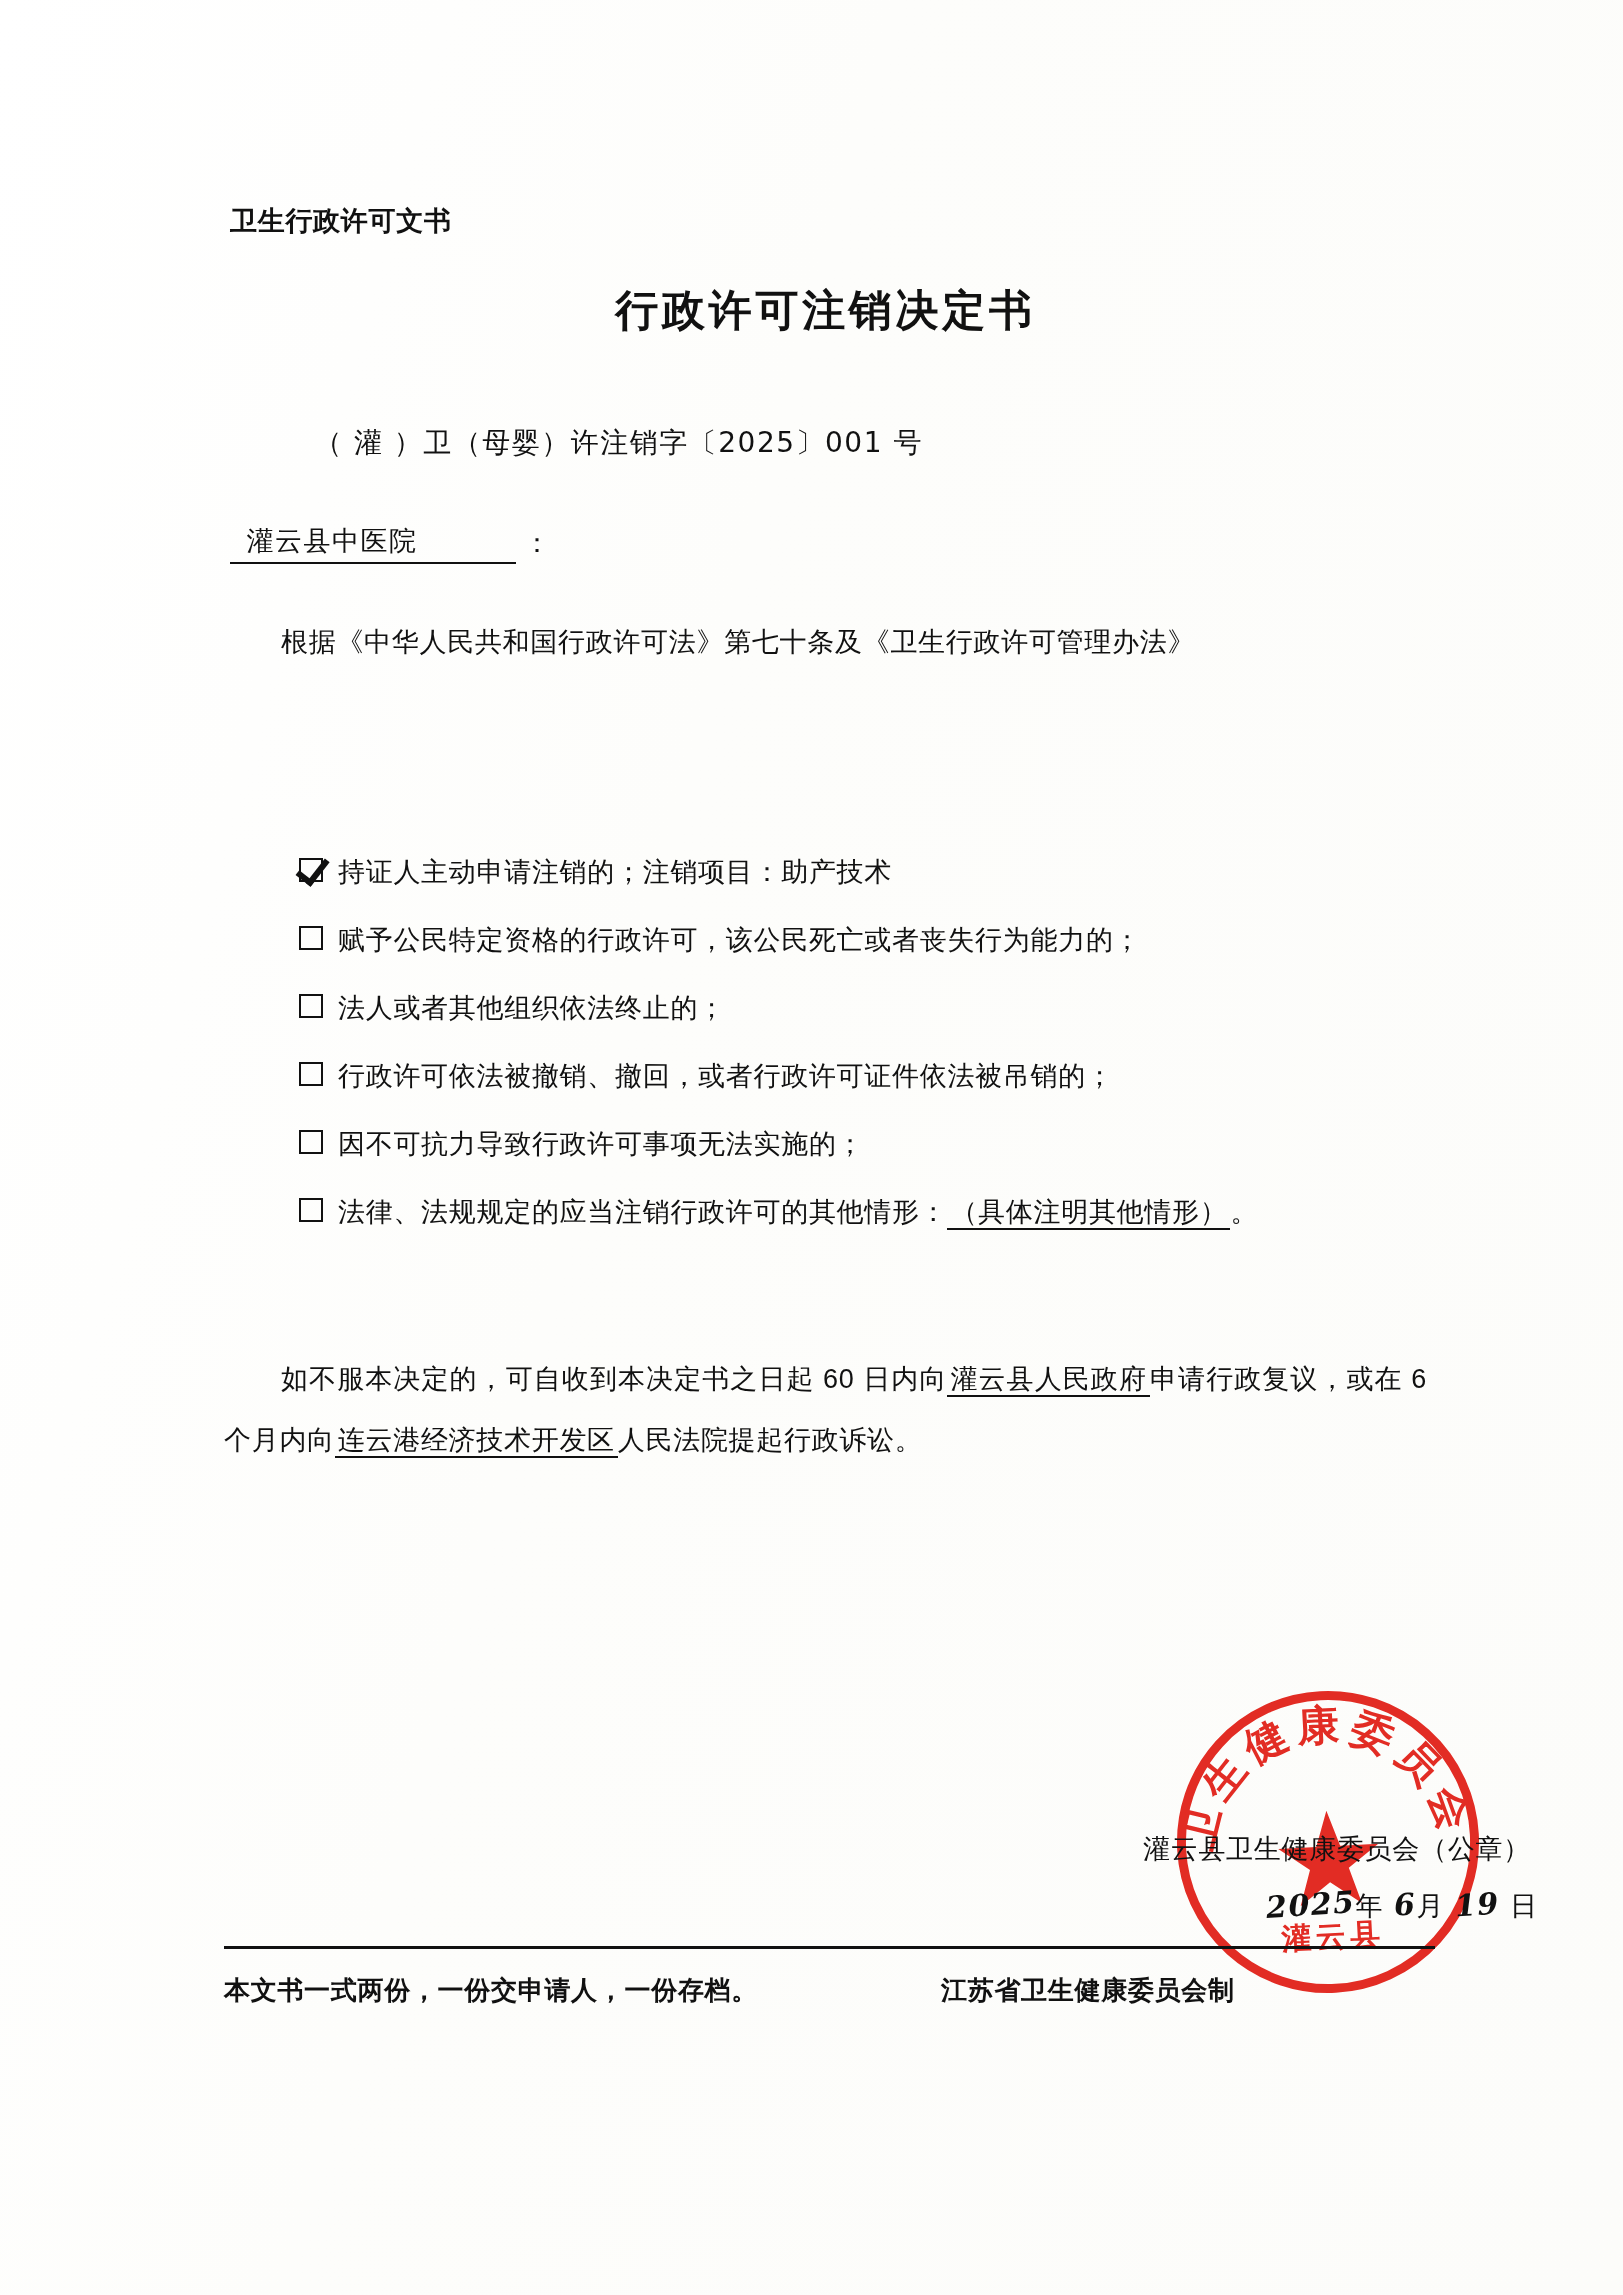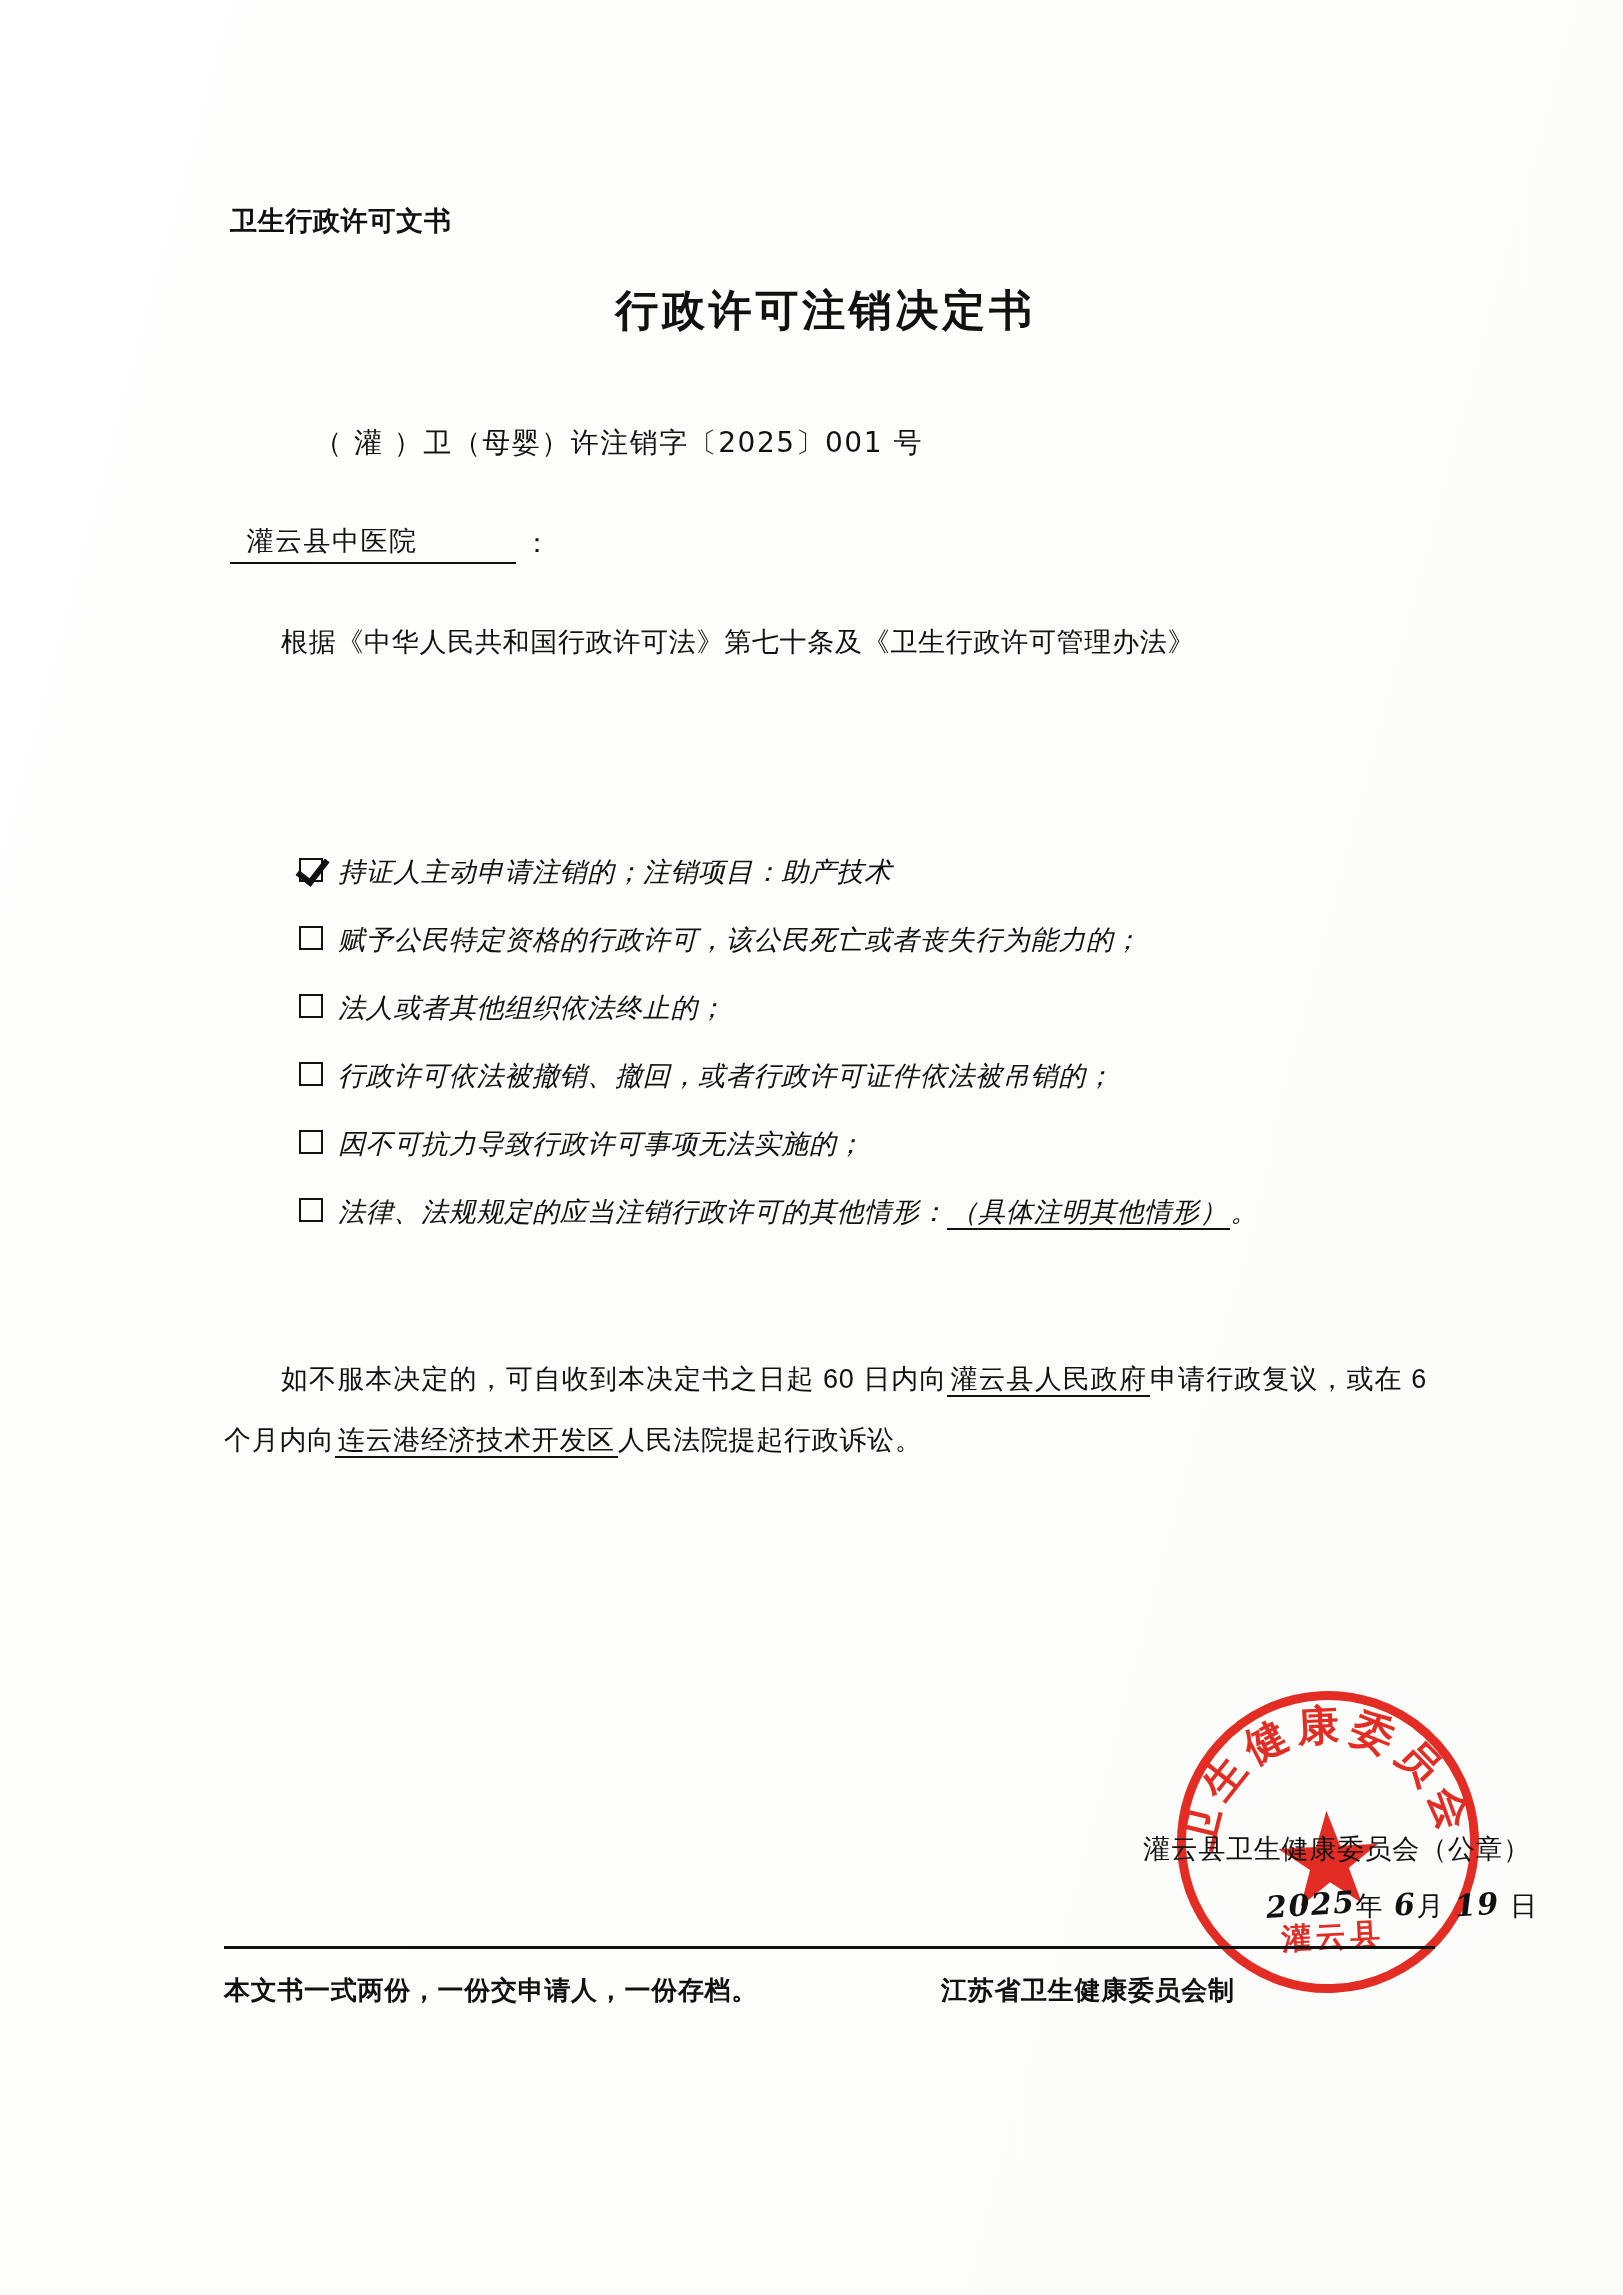--- a/index.html
+++ b/index.html
@@ -124,21 +124,20 @@
 
   
   .check-list {
     position: absolute;
     left: 0;
     top: 852px;
     width: 1203px;
     font-size: 27px;
     font-family: "DejaVu Sans", "Liberation Sans", sans-serif;
     letter-spacing: 0.7px;
-    font-style: italic;
   }
   .check-item {
     display: flex;
     align-items: flex-start;
     margin-bottom: 28px;
     line-height: 40px;
   }
   .check-item .box {
     flex: 0 0 auto;
     width: 24px;

